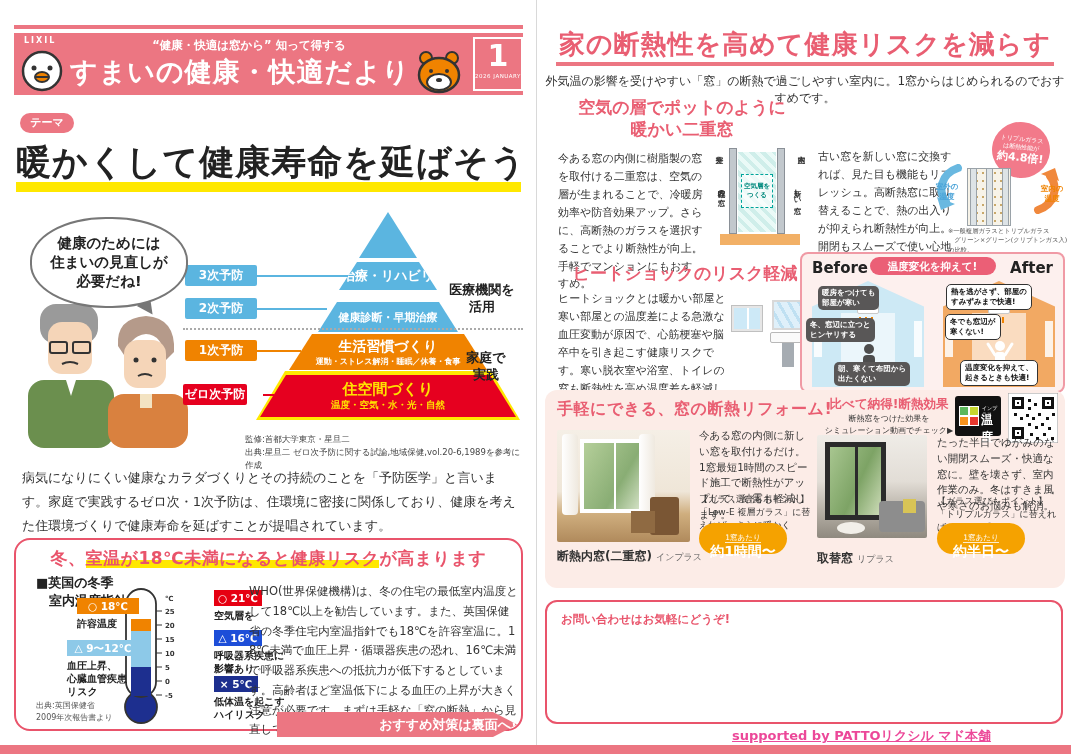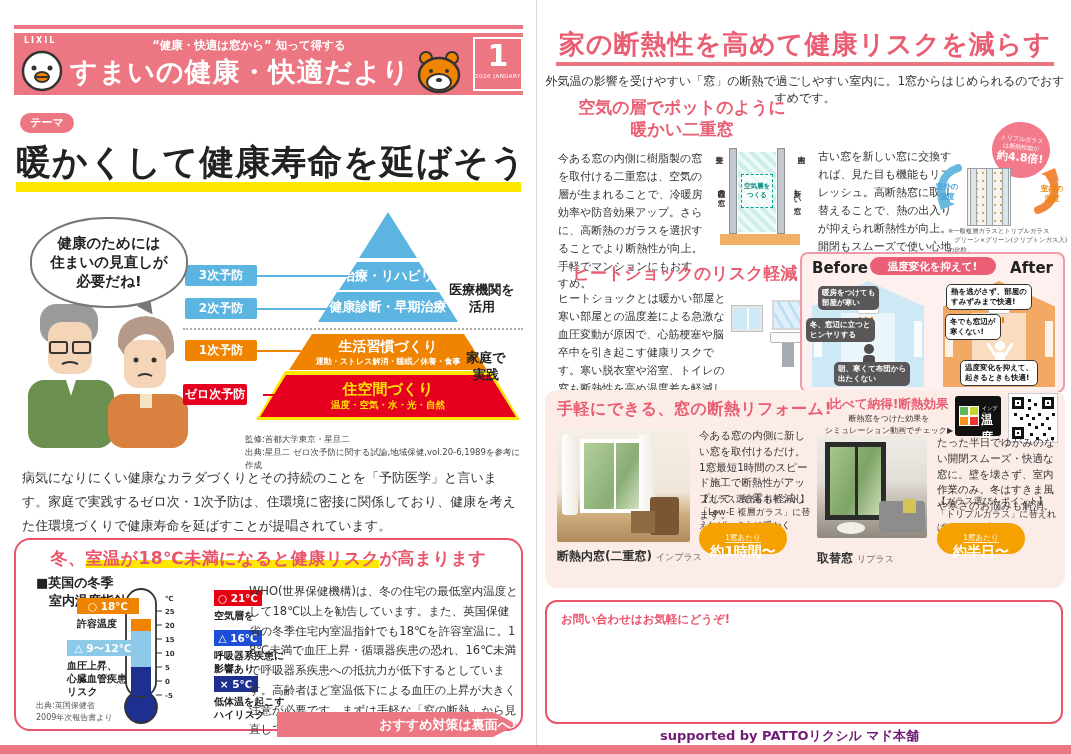--- a/index.html
+++ b/index.html
@@ -117,21 +117,21 @@
   .cmp-title { position:absolute; left:278px; top:6px; width:132px; text-align:center; font-size:12.5px; font-weight:bold; color:#e95e72; }
   .cmp-sub { position:absolute; left:272px; top:23px; width:144px; text-align:center; font-size:8px; color:#333; line-height:1.45; }
   .logo-box { position:absolute; left:410px; top:6px; width:46px; height:40px; background:#111; border-radius:3px; }
   .logo-grid { position:absolute; left:4px; top:10px; width:20px; height:20px; display:grid; grid-template:1fr 1fr / 1fr 1fr; gap:2px; background:#fff; border:1px solid #fff; }
   .logo-brand { position:absolute; left:27px; top:9px; color:#fff; font-size:5px; }
   .logo-temp { position:absolute; left:26px; top:16px; color:#fff; font-size:12px; font-weight:bold; }
 
   
   .contact { left:545px; top:600px; width:518px; height:124px; border:2px solid #e9546b; border-radius:12px; background:#fff; }
   .contact-lab { position:absolute; left:14px; top:10px; font-size:11.5px; color:#e9546b; font-weight:bold; }
-  .footer { left:660px; top:727px; width:403px; text-align:left; font-size:13px; font-weight:bold; color:#701a75; }
+  .footer { left:660px; top:727px; width:403px; text-align:center; font-size:13px; font-weight:bold; color:#ec4899;text-decoration:underline; }
 
   
   .ph1 { background:linear-gradient(180deg,#f5efe6 0%,#efe6d8 55%,#cfae7e 75%,#b08a5c 100%); }
   .ph1 .win { position:absolute; left:17%; top:8%; width:52%; height:66%; border:4px solid #fff; background:linear-gradient(120deg,#b5cf9a,#89ad74 60%,#dfe9d2);
     background-clip:padding-box; }
   .ph1 .win i { position:absolute; left:50%; top:0; width:2px; height:100%; background:#fff; }
   .ph1 .cur { position:absolute; top:4%; width:12%; height:72%; background:linear-gradient(90deg,#fff,#efe9df); border-radius:4px; }
   .ph1 .chair { position:absolute; right:8%; bottom:6%; width:22%; height:34%; background:#7a5634; border-radius:3px; }
   .ph1 .table { position:absolute; right:26%; bottom:8%; width:18%; height:20%; background:#8f6a42; }
   .ph2 { background:linear-gradient(180deg,#efece7 0%,#e2ddd6 45%,#b8b2a8 72%,#8f897f 100%); }
@@ -197,21 +197,21 @@
     <path d="M116 76 Q123 72 130 76" stroke="#333" stroke-width="2" fill="none"></path>
     <rect x="86" y="94" width="80" height="54" rx="16" fill="#d9813f"></rect>
     <rect x="118" y="94" width="12" height="14" fill="#f3e3c2"></rect>
   </svg>
 
   <div class="abs pyr">
     <div class="band" style="left:176px; top:0; width:58px; height:46px; background:#5bb5e0; clip-path:polygon(29px 0,58px 46px,0 46px);"></div>
     <div class="band" style="left:156px; top:50px; width:98px; height:28px; background:#5bb5e0; clip-path:polygon(18px 0,80px 0,98px 28px,0 28px); font-size:13px;">
       <span class="jp">治療・リハビリ</span>
     </div>
-    <div class="band" style="left:135px; top:80px; width:140px; height:30px; background:#5bb5e0; clip-path:polygon(19px 0,121px 0,140px 30px,0 30px); font-size:13px;">
+    <div class="band" style="left:135px; top:90px; width:140px; height:30px; background:#5bb5e0; clip-path:polygon(19px 0,121px 0,140px 30px,0 30px); font-size:11px;">
       <span class="jp">健康診断・早期治療</span>
     </div>
     <div class="dotline"></div>
     <div class="band" style="left:106px; top:122px; width:198px; height:36px; background:#f08300; clip-path:polygon(23px 0,175px 0,198px 36px,0 36px);">
       <span class="jp" style="font-size:14px;">生活習慣づくり</span>
       <span class="jp" style="font-size:8px;">運動・ストレス解消・睡眠／休養・食事</span>
     </div>
     <div class="band" style="left:73px; top:159px; width:264px; height:49px; background:#ffe800; clip-path:polygon(29px 0,235px 0,264px 49px,0 49px);"></div>
     <div class="band" style="left:77px; top:163px; width:256px; height:42px; background:#e6001f; clip-path:polygon(26px 0,230px 0,256px 42px,0 42px); color:#ffe100;">
       <span class="jp" style="font-size:15px;">住空間づくり</span>

